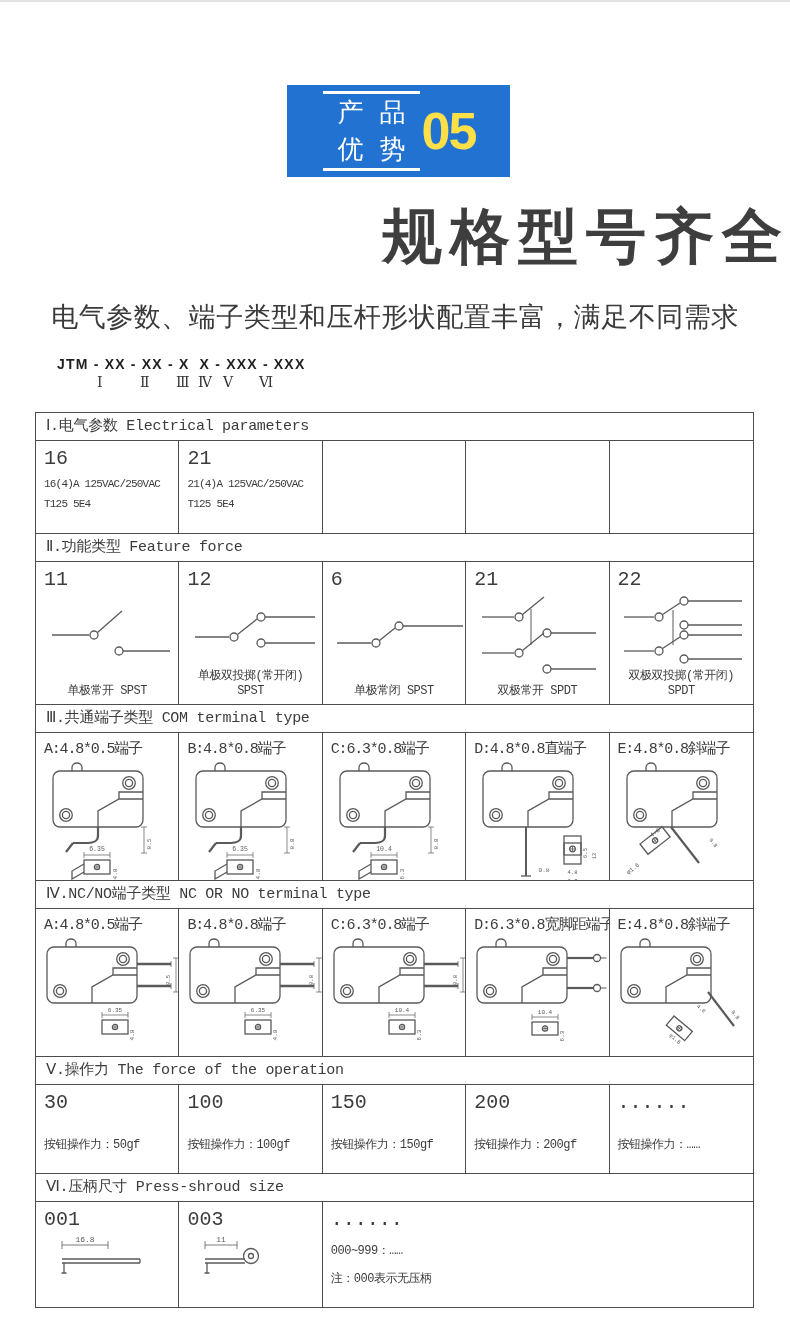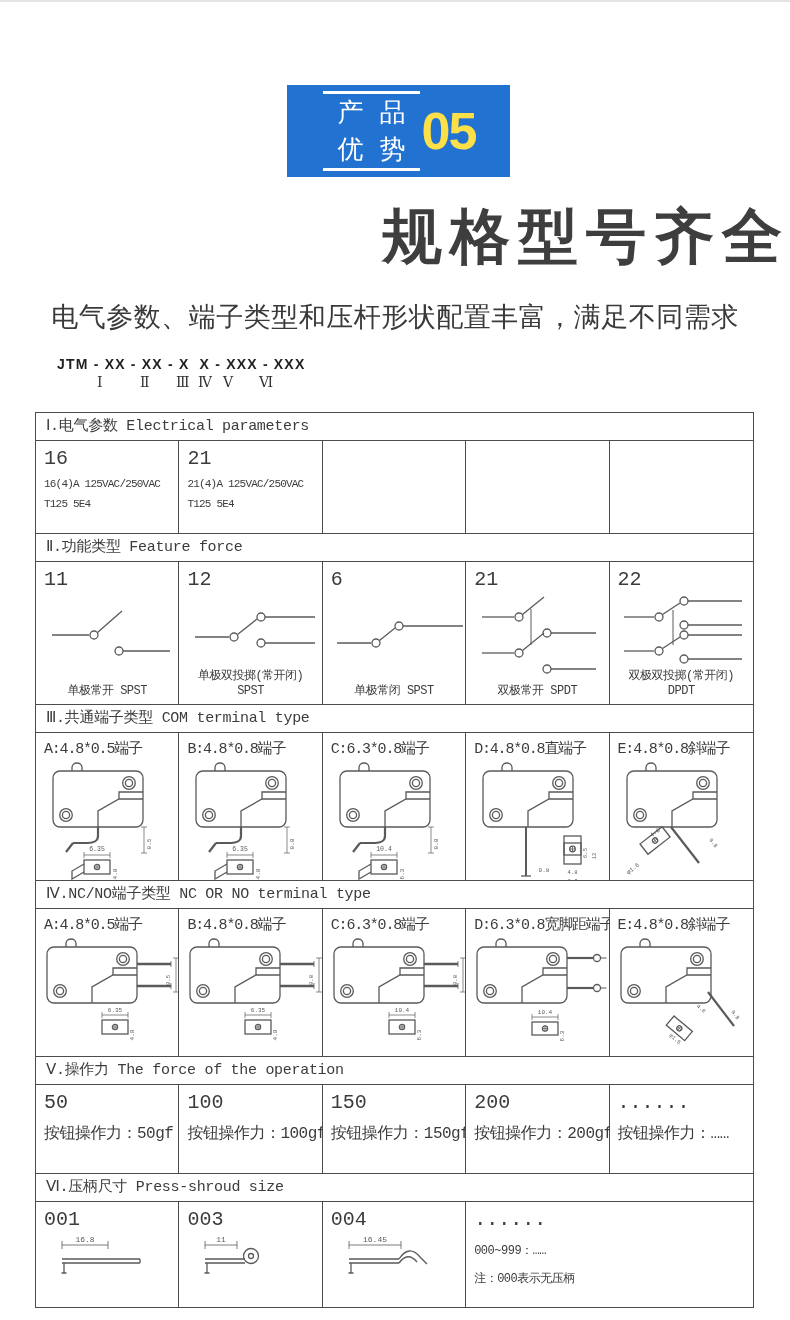--- a/index.html
+++ b/index.html
@@ -32,21 +32,21 @@
               letter-spacing:-0.3px;white-space:nowrap;}
   .sec-row{display:flex;border-bottom:1px solid #4c4c4c;}
   .cell{width:20%;border-right:1px solid #4c4c4c;position:relative;
         padding:6px 8px 3px;box-sizing:border-box;overflow:hidden;}
   .cell:last-child{border-right:none;}
   .code{font-size:20px;line-height:1.15;}
   .spec-line{font-size:11px;margin-top:8px;letter-spacing:-0.8px;white-space:nowrap;}
   .caption{position:absolute;left:0;right:0;bottom:5px;text-align:center;font-size:12px;line-height:1.25;
            letter-spacing:-0.5px;}
   .tlabel{font-size:15px;letter-spacing:-1.2px;white-space:nowrap;}
-  .desc{font-size:16px;margin-top:9px;letter-spacing:-0.5px;white-space:nowrap;}
+  .desc{font-size:12px;margin-top:22px;letter-spacing:-0.5px;white-space:nowrap;}
   .note-line{font-size:12px;margin-top:11px;letter-spacing:-0.5px;white-space:nowrap;}
   svg.diagram{display:block;margin:2px auto 0;}
   svg text{font-family:"Liberation Mono","DejaVu Sans Mono",monospace;}
 </style>
 </head>
 <body>
 
 <div class="page">
   <div class="top-rule"></div>
 
@@ -179,21 +179,21 @@
               <path d="M44.5,55.5 L62,44"></path>
               <circle cx="66" cy="42" r="4" fill="#fff"></circle>
               <path d="M70,42 H124"></path>
               <circle cx="66" cy="66" r="4" fill="#fff"></circle>
               <path d="M70,66 H124"></path>
               <path d="M55,17 V52" stroke-width="1"></path>
             </g>
           </svg>
           <div class="caption">
             <div>双极双投掷(常开闭)</div>
-            <div>DPDT</div>
+            <div>SPDT</div>
           </div>
         </div>
       </div>
       <div class="sec-header">Ⅲ.共通端子类型 COM terminal type</div>
       <div class="sec-row" style="height: 147px;">
         <div class="cell">
           <div class="tlabel">A:4.8*0.5端子</div>
           <svg class="diagram" width="134" height="122" viewBox="0 0 134 122">
             <g stroke="#5a5a5a" stroke-width="1.3" fill="none">
               <g transform="translate(8,2)">
@@ -485,21 +485,21 @@
               <text x="0" y="0" transform="translate(82,74) rotate(40)" font-size="5.5" fill="#5a5a5a" stroke="none" text-anchor="middle">4.8</text>
               <text x="0" y="0" transform="translate(56,104) rotate(40)" font-size="5.5" fill="#5a5a5a" stroke="none" text-anchor="middle">φ1.6</text>
               <text x="0" y="0" transform="translate(116,80) rotate(52)" font-size="5.5" fill="#5a5a5a" stroke="none" text-anchor="middle">0.8</text>
             </g>
           </svg>
         </div>
       </div>
       <div class="sec-header">Ⅴ.操作力 The force of the operation</div>
       <div class="sec-row" style="height: 88px;">
         <div class="cell">
-          <div class="code">50</div>
+          <div class="code">30</div>
           <div class="desc">按钮操作力：50gf</div>
         </div>
         <div class="cell">
           <div class="code">100</div>
           <div class="desc">按钮操作力：100gf</div>
         </div>
         <div class="cell">
           <div class="code">150</div>
           <div class="desc">按钮操作力：150gf</div>
         </div>
@@ -532,31 +532,19 @@
               <path d="M18,12 H50 M18,8 v8 M50,8 v8" stroke-width="0.8"></path>
               <path d="M18,26 H58 M18,30 H58"></path>
               <circle cx="64" cy="23" r="7.5"></circle>
               <circle cx="64" cy="23" r="2.5"></circle>
               <path d="M20,30 v10 M17.5,40 h5"></path>
               <text x="0" y="0" transform="translate(34,9)" font-size="8" fill="#5a5a5a" stroke="none" text-anchor="middle">11</text>
             </g>
           </svg>
         </div>
         <div class="cell">
-          <div class="code">004</div>
-          <svg class="diagram" width="134" height="62" viewBox="0 0 134 62">
-            <g stroke="#5a5a5a" stroke-width="1.3" fill="none">
-              <path d="M18,12 H70 M18,8 v8 M70,8 v8" stroke-width="0.8"></path>
-              <path d="M18,26 H68 M18,30 H68"></path>
-              <path d="M68,26 q10,-15 21,-2 l7,7 M68,30 q9,-12 18,-1"></path>
-              <path d="M20,30 v10 M17.5,40 h5"></path>
-              <text x="0" y="0" transform="translate(44,9)" font-size="8" fill="#5a5a5a" stroke="none" text-anchor="middle">16.45</text>
-            </g>
-          </svg>
-        </div>
-        <div class="cell">
           <div class="code">......</div>
           <div class="note-line">000~999：……</div>
           <div class="note-line">注：000表示无压柄</div>
         </div>
       </div>
     </div>
 </div>
 
 </body></html>

